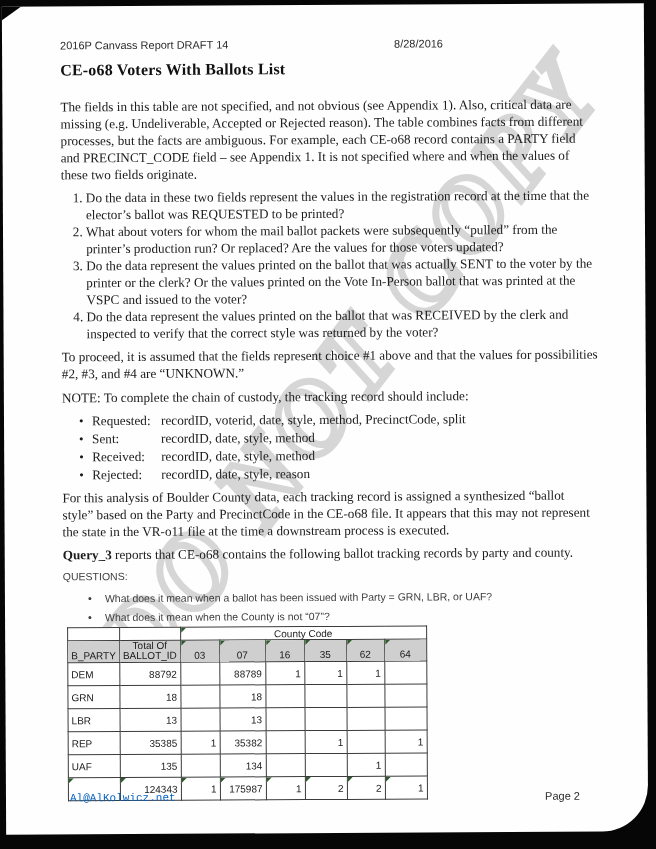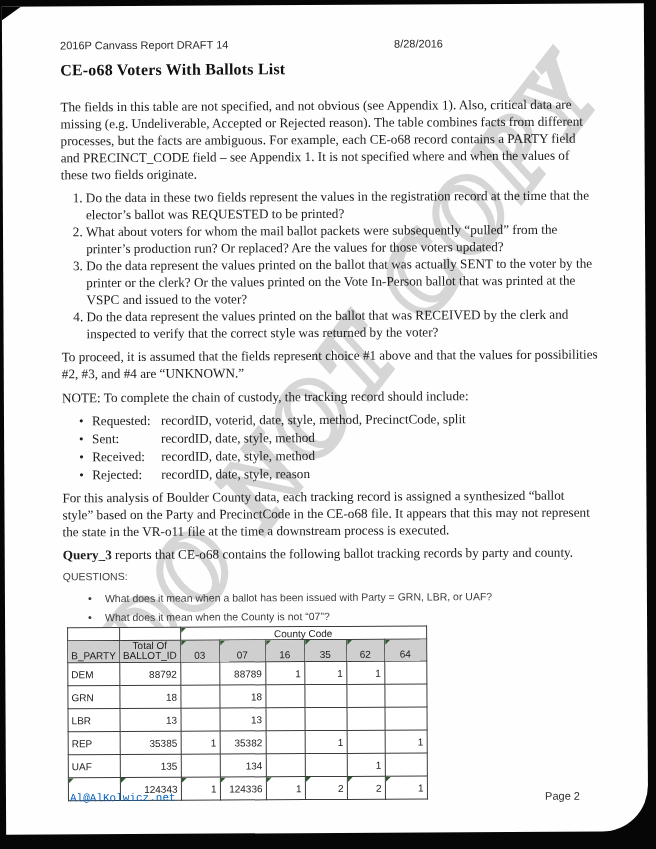--- a/index.html
+++ b/index.html
@@ -211,21 +211,21 @@
             <td class="num"><span>134</span></td>
             <td class="num"><span></span></td>
             <td class="num"><span></span></td>
             <td class="num"><span>1</span></td>
             <td class="num"><span></span></td>
           </tr>
           <tr>
             <td class="party"><span class="tri"></span><span></span></td>
             <td class="num"><span class="tri"></span><span>124343</span></td>
             <td class="num"><span class="tri"></span><span>1</span></td>
-            <td class="num"><span class="tri"></span><span>124336</span></td>
+            <td class="num"><span class="tri"></span><span>175987</span></td>
             <td class="num"><span class="tri"></span><span>1</span></td>
             <td class="num"><span class="tri"></span><span>2</span></td>
             <td class="num"><span class="tri"></span><span>2</span></td>
             <td class="num"><span class="tri"></span><span>1</span></td>
           </tr>
         </tbody>
     </table>
   </div>
 
   <div class="doc-footer">

